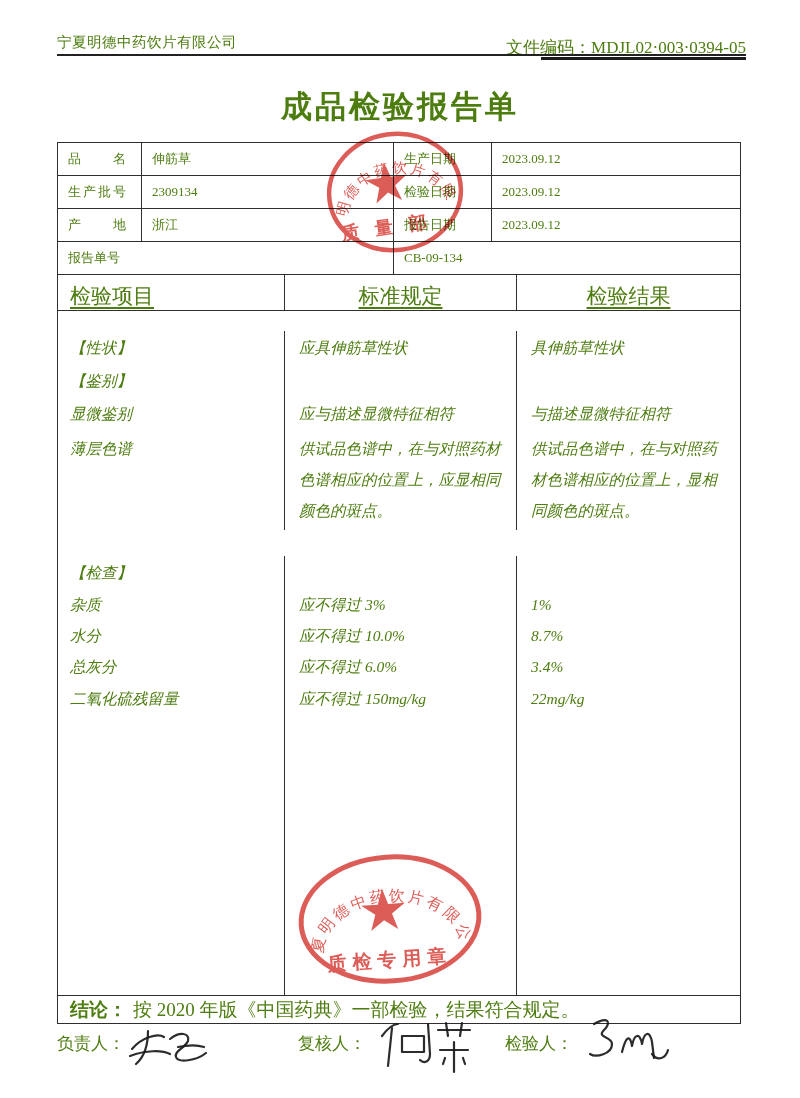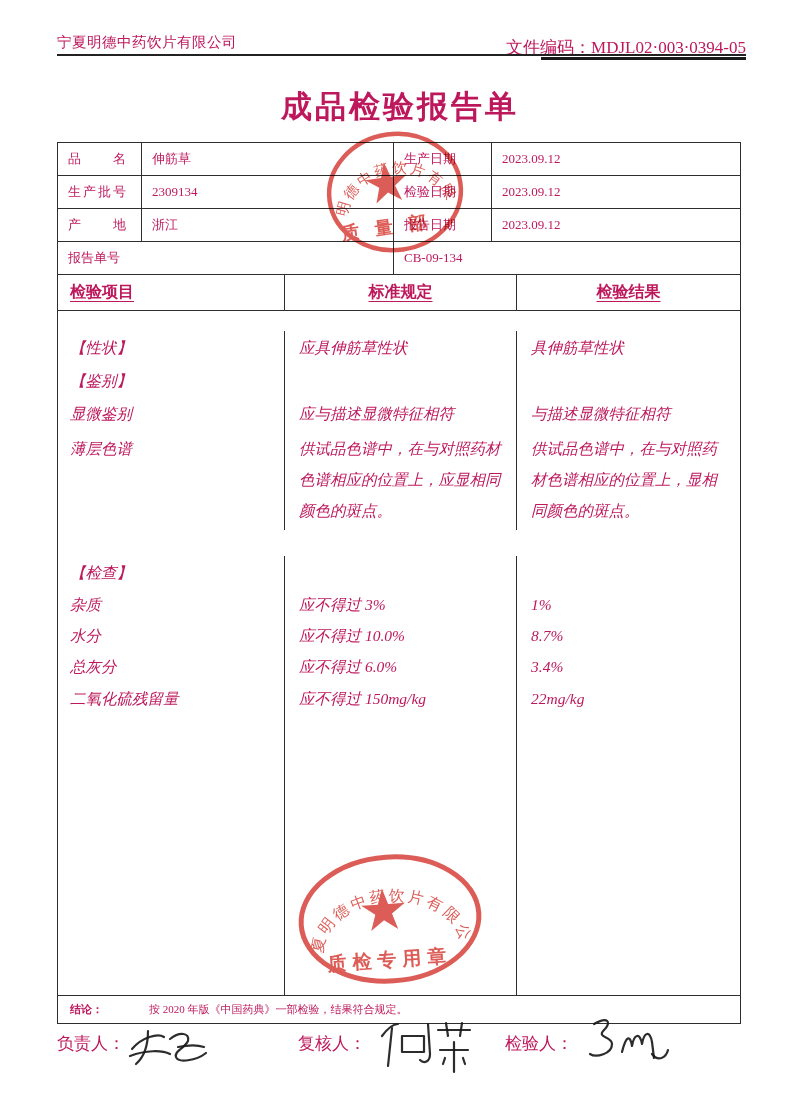--- a/index.html
+++ b/index.html
@@ -1,52 +1,52 @@
 <!DOCTYPE html>
 <html><head>
 <meta charset="utf-8">
 <style>
   html,body{margin:0;padding:0;background:#ffffff;}
   .page{
     position:relative;width:800px;height:1098px;background:#ffffff;overflow:hidden;
-    font-family:"Liberation Serif","DejaVu Serif",serif;color:#be185d;
+    font-family:"Liberation Serif","DejaVu Serif",serif;color:#4d7c0f;
   }
   
   .hdr-left{position:absolute;left:57px;top:33px;font-size:14.5px;letter-spacing:.5px;}
   .hdr-right{position:absolute;right:54px;top:36px;font-size:17px;}
   .hdr-rule{position:absolute;left:57px;right:54px;top:54px;height:2px;background:#222;}
   .hdr-rule2{position:absolute;right:54px;top:57px;width:205px;height:2.5px;background:#1a1a1a;}
   
   .title{position:absolute;left:0;right:0;top:86px;text-align:center;
     font-size:31px;font-weight:700;letter-spacing:3px;}
   
   .tbl{position:absolute;left:57px;top:142px;width:684px;border:1.5px solid #2e2e2e;box-sizing:border-box;}
   .info-grid{display:grid;grid-template-columns:83px 252px 98px 1fr;}
   .ig{height:33px;display:flex;align-items:center;box-sizing:border-box;
       border-bottom:1.5px solid #2e2e2e;font-size:13px;padding:0 10px;}
   .bl{border-left:1.5px solid #2e2e2e;}
   .jlabel{display:block;width:58px;text-align:justify;text-align-last:justify;}
   .span2{grid-column:span 2;}
   .res-head{display:grid;grid-template-columns:226px 232px 1fr;}
-  .rh{height:36px;display:flex;align-items:center;justify-content:center;box-sizing:border-box;
-      border-bottom:1.5px solid #2e2e2e;font-size:16px;font-weight:bold;}
+  .rh{height:36px;display:flex;align-items:flex-end;justify-content:center;box-sizing:border-box;
+      border-bottom:1.5px solid #2e2e2e;font-size:21px;}
   .rh span{text-decoration:underline;text-underline-offset:4px;}
   .rh.first{justify-content:flex-start;padding-left:12px;}
   .res-body{height:685px;display:flex;flex-direction:column;box-sizing:border-box;
       border-bottom:1.5px solid #2e2e2e;padding-top:20px;font-style:italic;}
   .rrow{display:grid;grid-template-columns:226px 232px 1fr;flex:0 0 auto;}
   .rrow.fill{flex:1 1 auto;}
   .rc{box-sizing:border-box;display:flex;align-items:center;font-size:15.5px;line-height:31px;}
   .rc.c1{padding:0 8px 0 12px;}
   .rc.c2,.rc.c3{border-left:1.5px solid #2e2e2e;padding:0 10px 0 14px;}
   .rrow.h33 .rc{min-height:33px;}
   .rrow.h30 .rc{min-height:30px;}
   .rrow.tall .rc{min-height:100px;align-items:flex-start;padding-top:3px;}
   .rrow.mt26{margin-top:26px;text-align:right;}
-  .concl{height:27px;display:flex;align-items:center;font-size:11px;padding-left:12px;box-sizing:border-box;gap:40px;}
+  .concl{height:27px;display:flex;align-items:center;font-size:19px;padding-left:12px;box-sizing:border-box;}
   .concl b{font-weight:700;margin-right:6px;}
   
   .sig-label{position:absolute;font-size:17px;top:1032px;}
   .sig-svg{position:absolute;}
   .sig-svg path{fill:none;stroke:#1a1a1a;stroke-width:2.2;stroke-linecap:round;stroke-linejoin:round;opacity:.92;}
   
   .stamp{position:absolute;mix-blend-mode:multiply;opacity:.88;}
   .stamp text{font-family:"Liberation Serif","DejaVu Serif",serif;}
 </style>
 </head>

